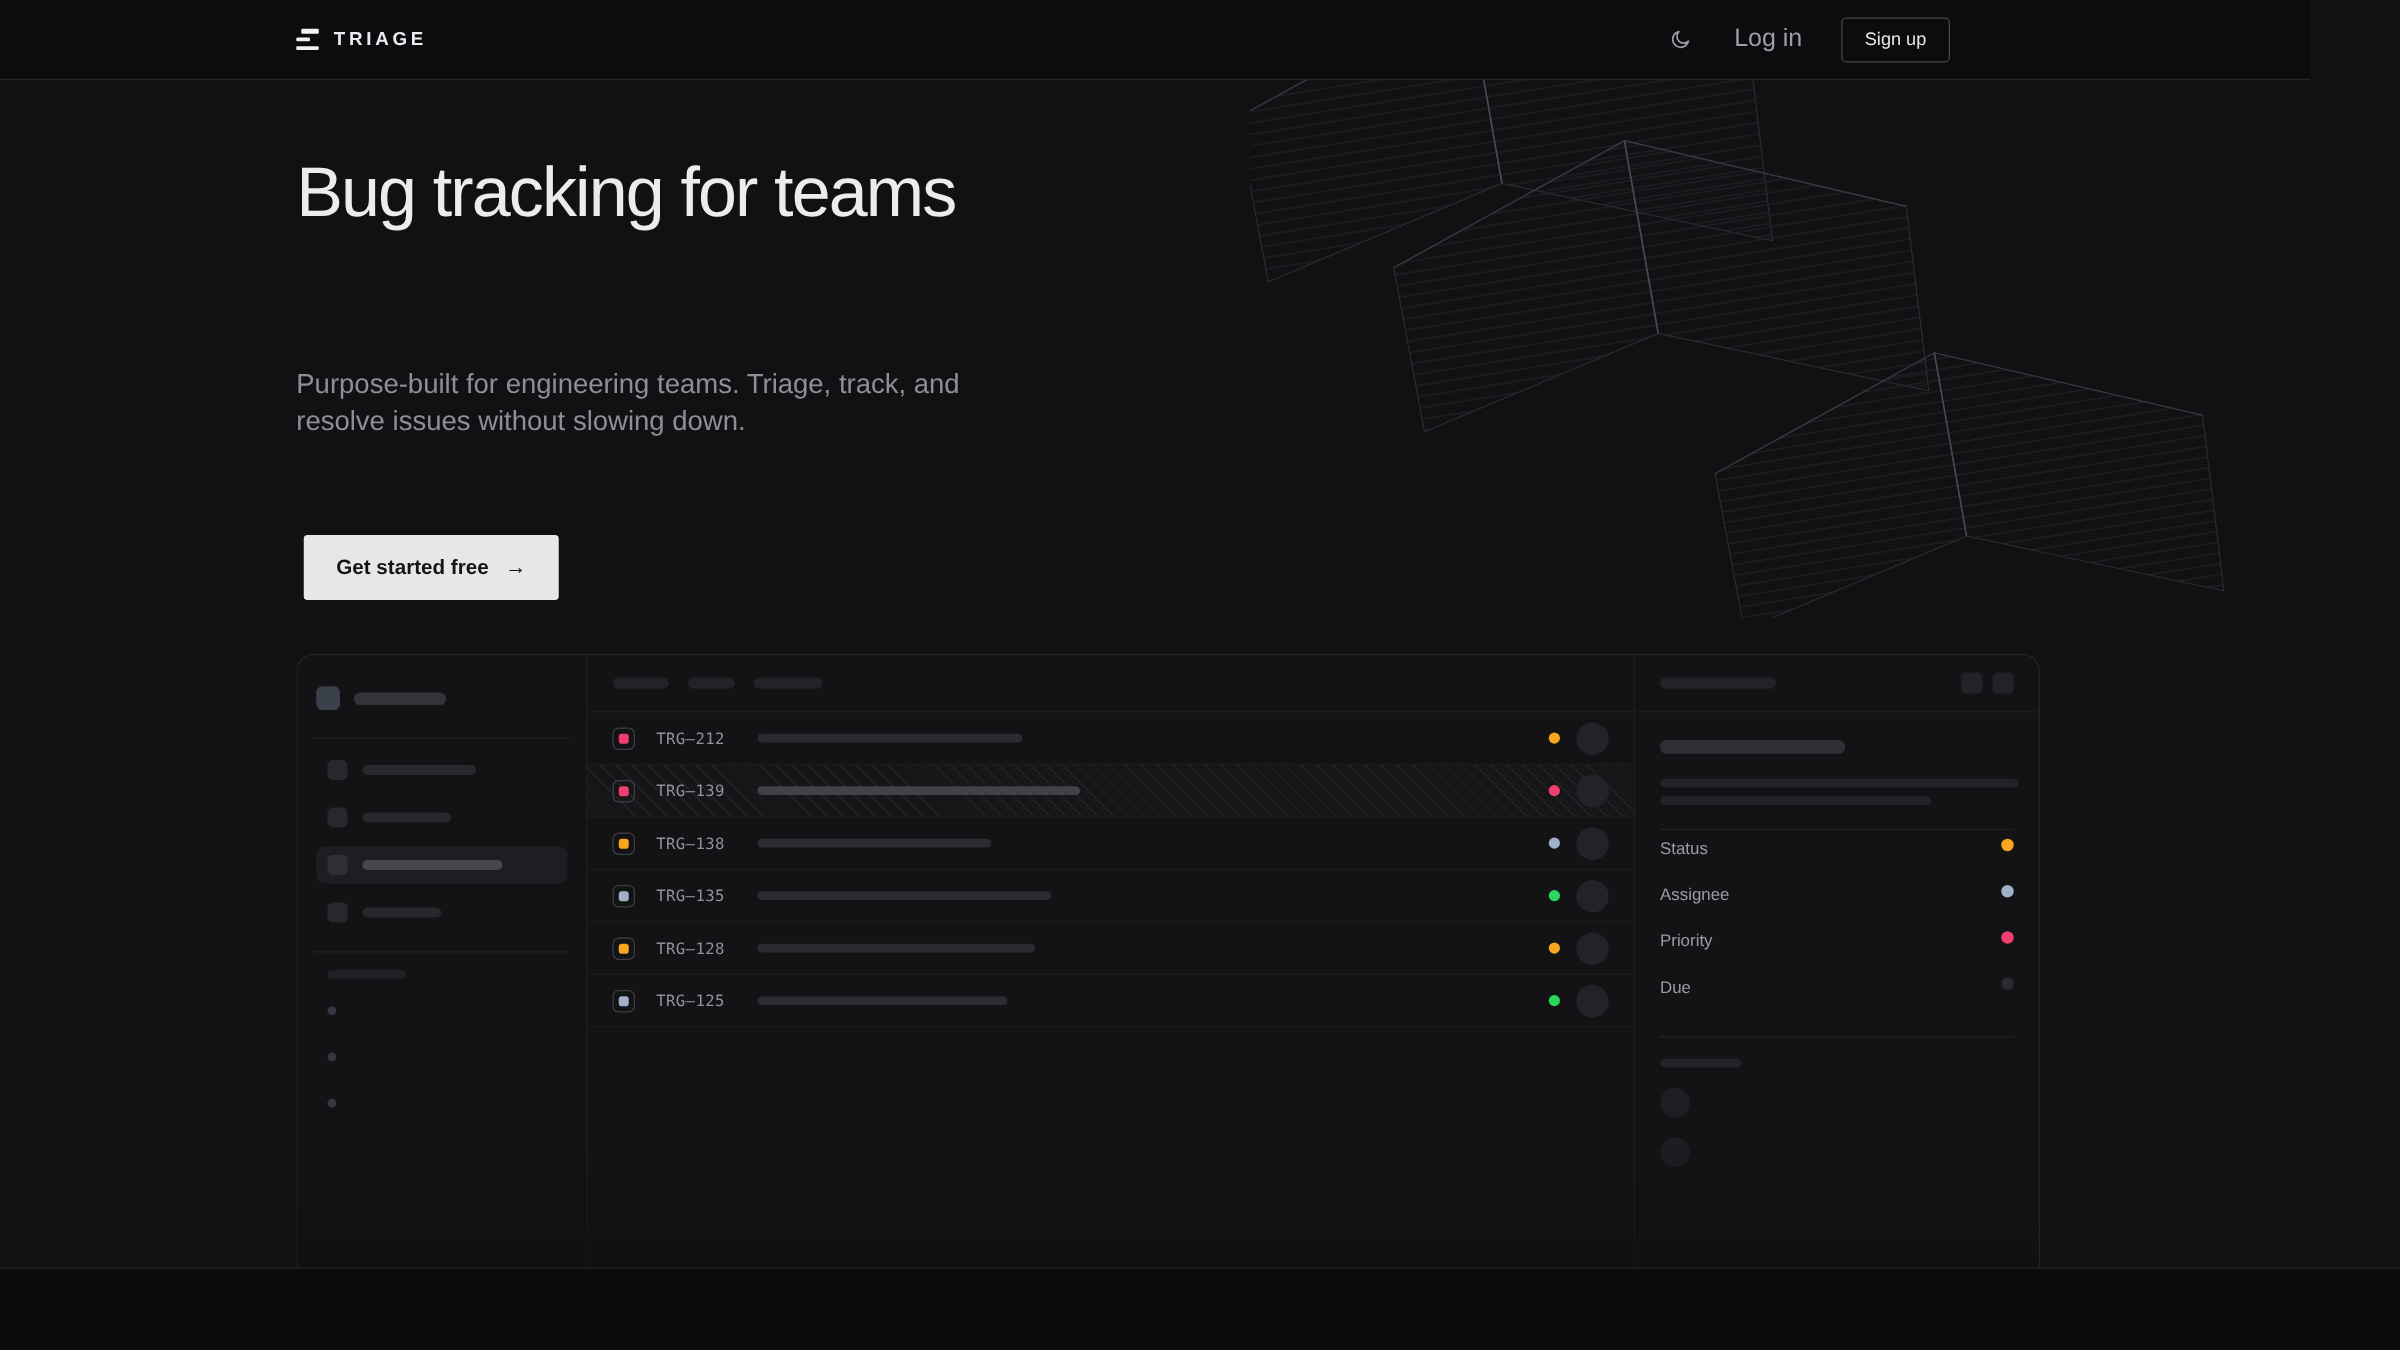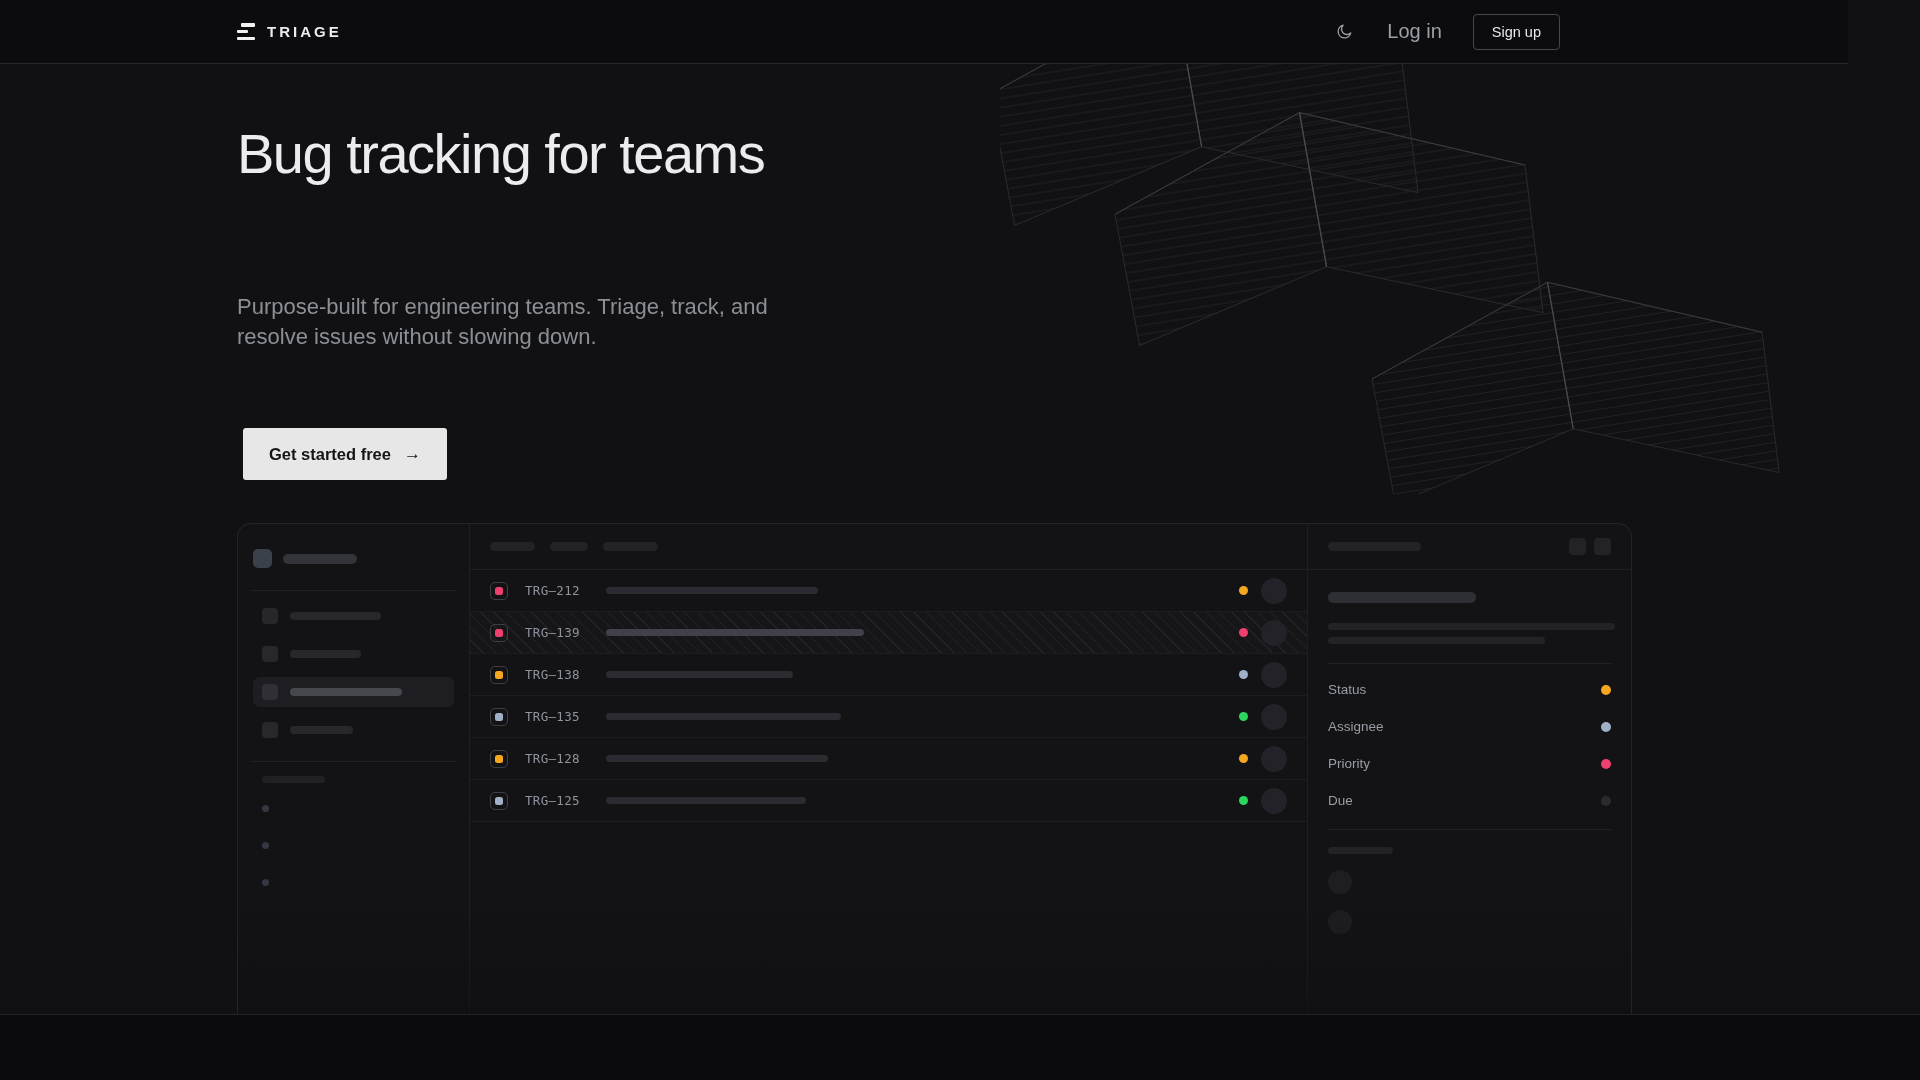--- a/index.html
+++ b/index.html
@@ -86,21 +86,21 @@
                  padding:0 20px; }
   .detail-head-bar { width:93px; height:9px; border-radius:5px; background:#222227; }
   .hbtns { margin-left:auto; display:flex; gap:8px; }
   .hbtn { width:17px; height:17px; border-radius:4px; background:#222227; cursor:pointer; }
   .detail-body { padding:22px 20px 0 20px; }
   .d-title { width:148px; height:11px; border-radius:5px; background:#2e2e35; }
   .d-line1 { width:287px; height:7px; border-radius:4px; background:#222227; margin-top:20px; }
   .d-line2 { width:217px; height:7px; border-radius:4px; background:#222227; margin-top:7px; }
   .d-div { height:1px; background:#222227; margin-top:19px; }
   .fields { margin-top:7px; }
-  .f-row { height:37px; display:flex; align-items:center; justify-content:space-between; }
+  .f-row { height:37px; display:flex; align-items:flex-start; justify-content:space-between; }
   .f-label { font-size:13.5px; color:#989da5; }
   .f-dot { width:10px; height:10px; border-radius:50%; }
   .d-label { width:65px; height:7px; border-radius:4px; background:#222227; margin-top:17px; }
   .d-avatar { width:24px; height:24px; border-radius:50%; background:#1d1d22; margin-top:16px; }
 
   
   .bottom-strip { position:absolute; left:0; top:1014px; width:1920px; height:66px; background:#0b0b0e;
                   border-top:1px solid #232327; z-index:20; }
 </style>
 </head>

